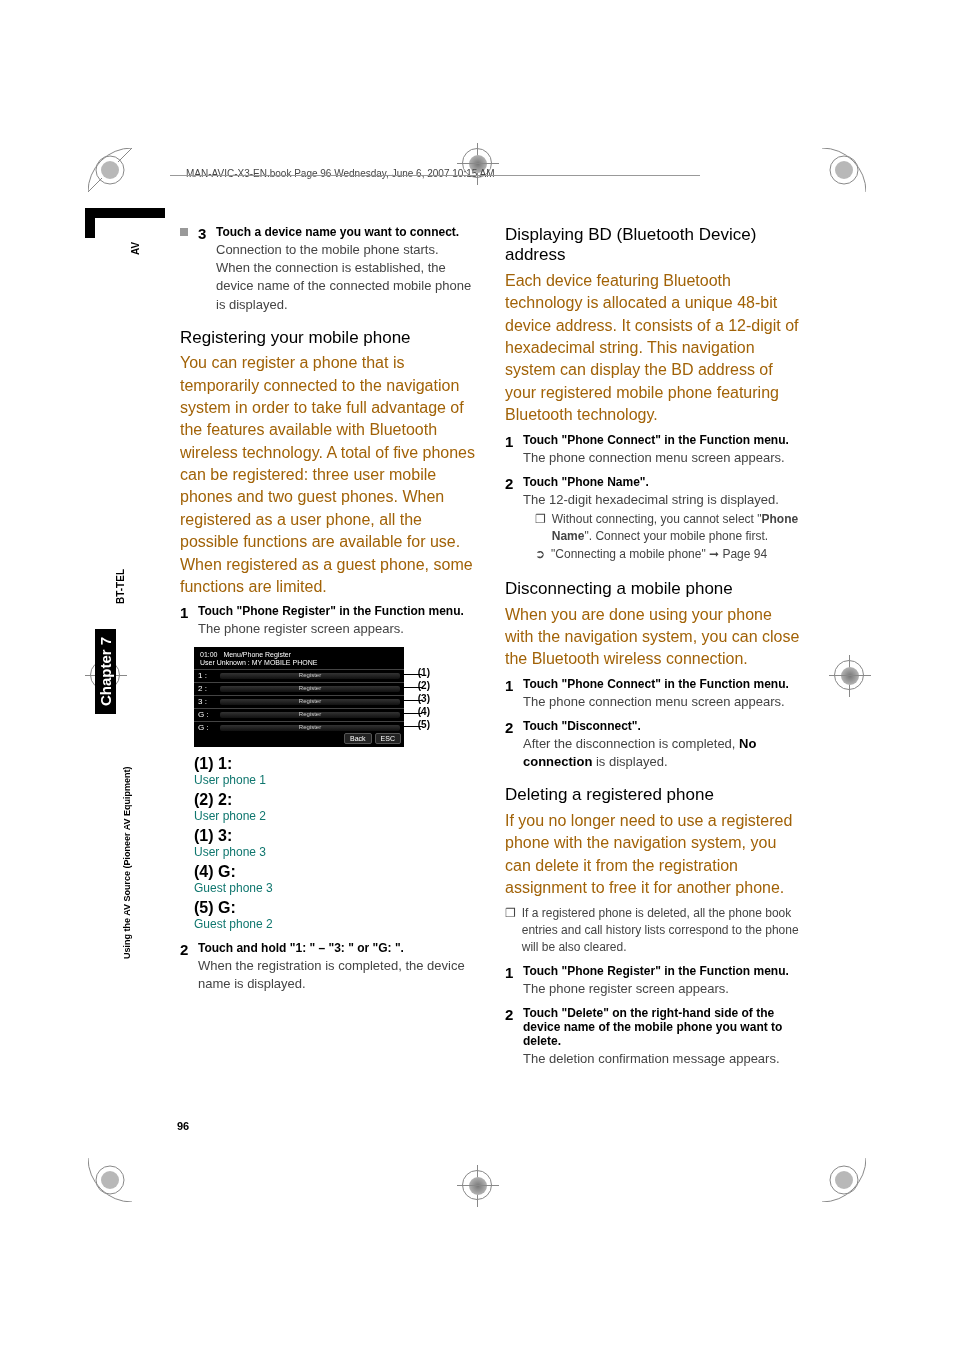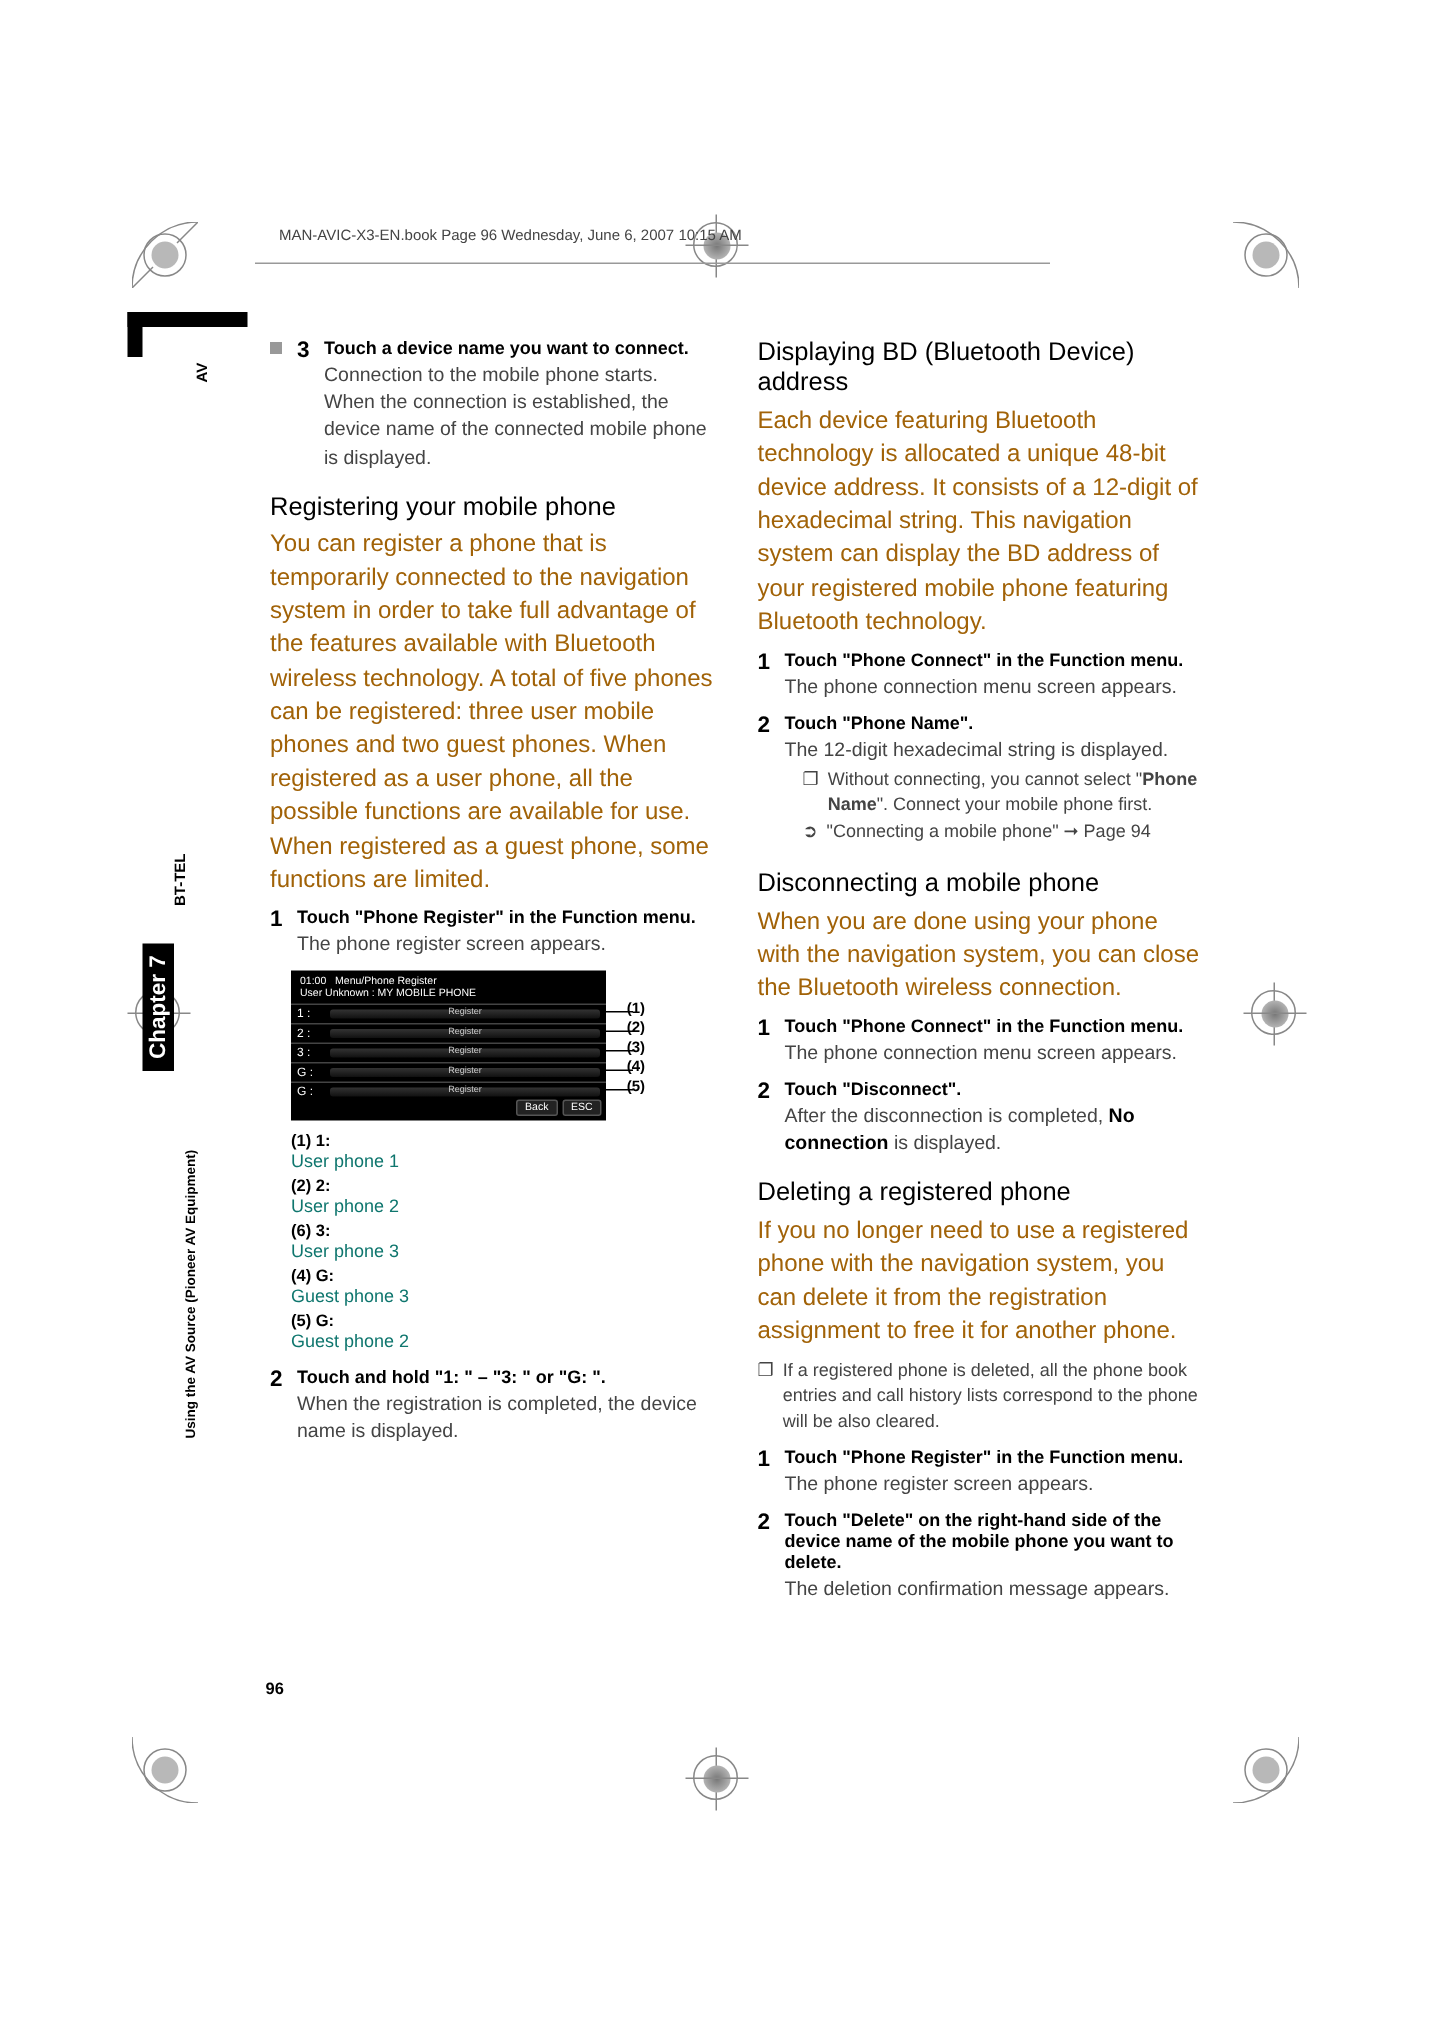--- a/index.html
+++ b/index.html
@@ -19,21 +19,21 @@
     width: 620px;
     display: flex;
     gap: 30px;
   }
   .col { width: 295px; }
   .col-left, .col-right { flex: 1; }
 
   .header-line {
     position: absolute;
     left: 170px;
-    top: 152px;
+    top: 168px;
     font-size: 10px;
     color: #444;
     padding-left: 16px;
   }
   .header-bar {
     position: absolute;
     left: 170px;
     top: 175px;
     width: 530px;
     height: 1px;
@@ -73,21 +73,21 @@
     font-size: 16px;
     color: #a16207;
     line-height: 1.4;
     margin-bottom: 6px;
   }
 
   .bullet-row { display: flex; gap: 6px; margin: 2px 0 2px 12px; font-size: 12px; color: #444; line-height: 1.4; }
   .bullet-sym { flex-shrink: 0; }
   .bold { font-weight: bold; }
 
-  .sub-label { font-size: 11px; font-weight: bold; margin-top: 4px; }
+  .sub-label { font-size: 16px; font-weight: bold; margin-top: 4px; }
   .sub-text { font-size: 12px; color: #0f766e; margin-bottom: 2px; }
 
   
   .sidebar-tab {
     position: absolute;
     left: 125px;
     top: 564px;
     width: 22px;
     height: 400px;
     font-size: 11px;
@@ -329,21 +329,21 @@
         <div class="ss-callout" style="top:59px;">(4)</div>
       <div class="ss-line" style="top:79px; right:-18px;"></div>
         <div class="ss-callout" style="top:72px;">(5)</div>
     </div>
 
     <div style="margin-left:14px;">
       <div class="sub-label">(1) 1:</div>
       <div class="sub-text">User phone 1</div>
       <div class="sub-label">(2) 2:</div>
       <div class="sub-text">User phone 2</div>
-      <div class="sub-label">(6) 3:</div>
+      <div class="sub-label">(1) 3:</div>
       <div class="sub-text">User phone 3</div>
       <div class="sub-label">(4) G:</div>
       <div class="sub-text">Guest phone 3</div>
       <div class="sub-label">(5) G:</div>
       <div class="sub-text">Guest phone 2</div>
     </div>
 
     <div class="step" style="margin-top:10px;">
       <div class="step-num">2</div>
       <div class="step-body">

